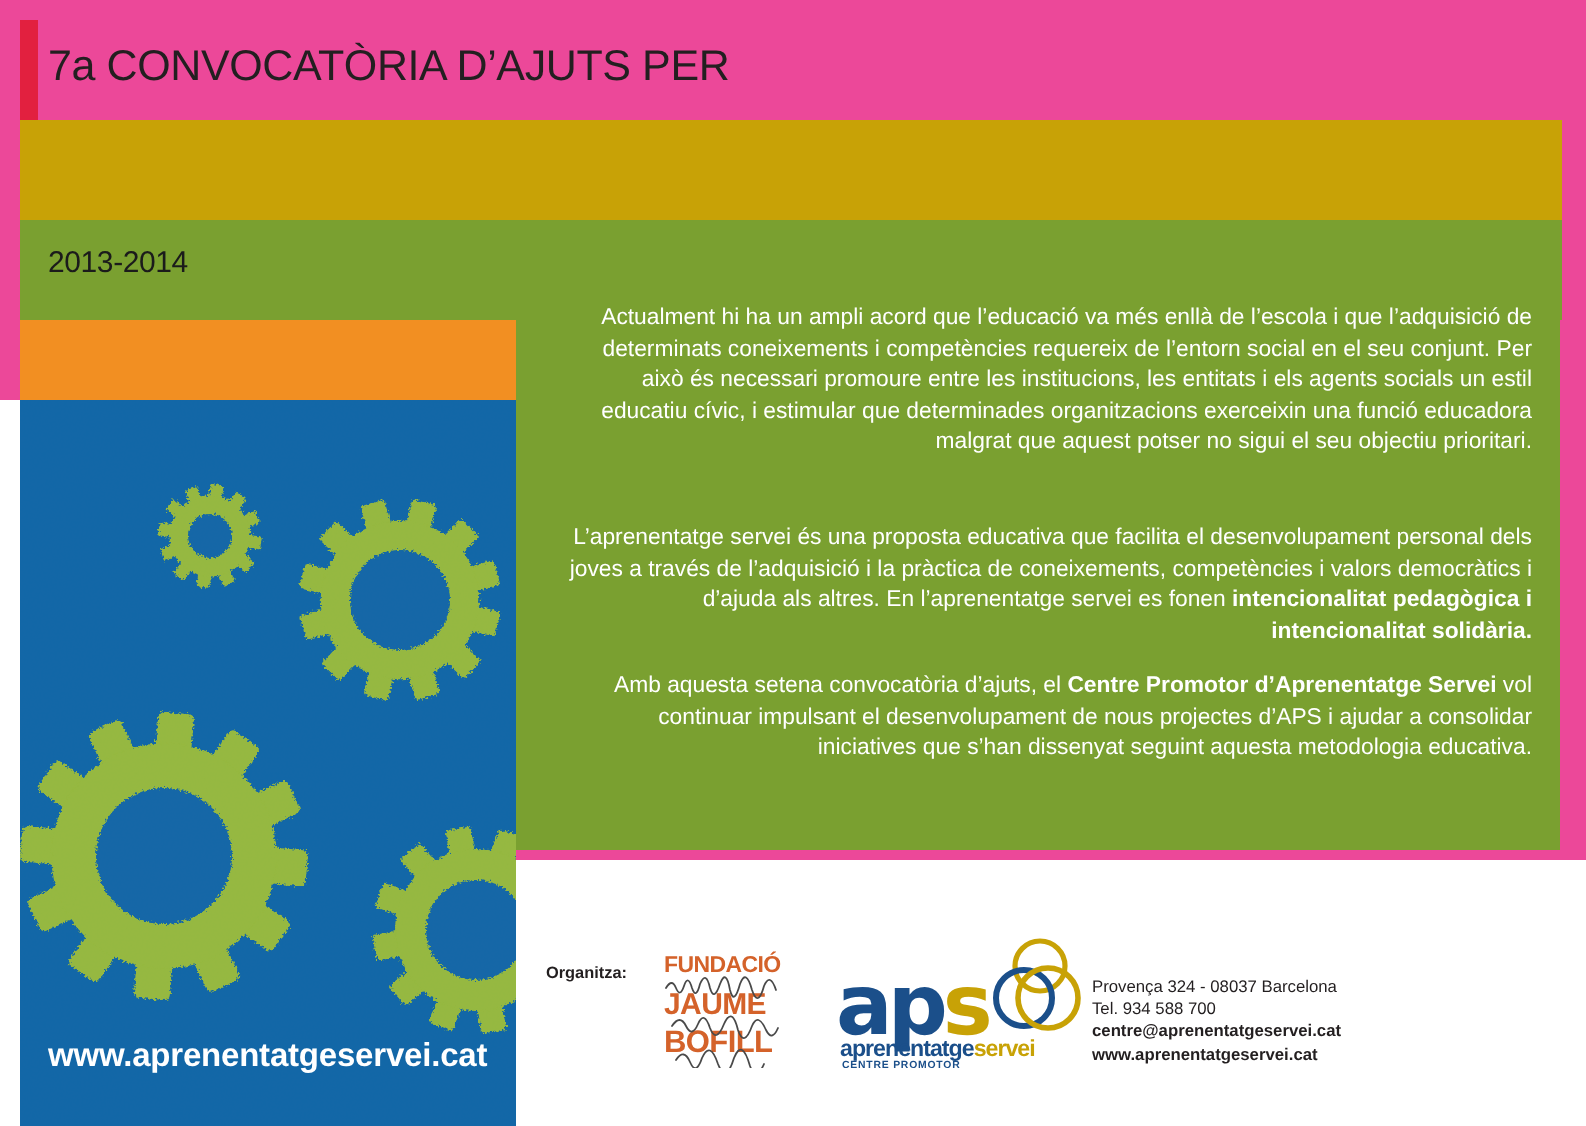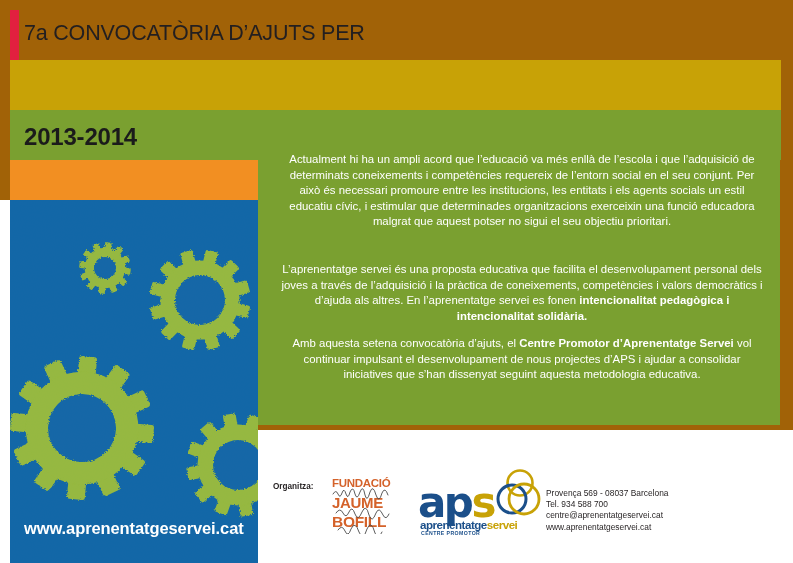--- a/index.html
+++ b/index.html
@@ -2,21 +2,21 @@
 <html><head>
 <meta charset="utf-8">
 <style>
   * { box-sizing: border-box; margin: 0; padding: 0; }
   html, body {
     width: 793px; height: 563px;
     background: #ffffff;
     font-family: "Liberation Sans", sans-serif;
     overflow: hidden;
   }
-  .poster { position: relative; width: 793px; height: 563px; background: #a16207; }
+  .poster { position: relative; width: 793px; height: 563px; background: #ec4899; }
 
   
   .band { position: absolute; left: 10px; }
   .band-red    { top: 10px;  width: 9px;   height: 50px; background: #e2203f; }
   .band-gold   { top: 60px;  width: 771px; height: 50px; background: #c8a206; }
   .band-green  { top: 110px; width: 771px; height: 50px; background: #7aa030; }
   .band-orange { top: 160px; width: 248px; height: 40px; background: #f28f22; }
 
   
   .h1 {
@@ -24,21 +24,21 @@
     font-size: 21.5px; font-weight: 400; color: #231f20;
     letter-spacing: -0.2px; white-space: nowrap;
   }
   .h2 {
     position: absolute; left: 24px; top: 74px;
     font-size: 19.5px; font-weight: bold; color: #ffffff;
     letter-spacing: -0.1px; white-space: nowrap;
   }
   .h3 {
     position: absolute; left: 24px; top: 123px;
-    font-size: 24px; font-weight: bold; color: #1b1b1b;
+    font-size: 15px; font-weight: normal; color: #1b1b1b;
     letter-spacing: -0.2px; white-space: nowrap;
   }
 
   
   .image-panel {
     position: absolute; left: 10px; top: 200px;
     width: 248px; height: 363px;
     background: #1368a8; overflow: hidden;
   }
   .image-panel .gearsvg { position: absolute; left: 0; top: 0; }
@@ -60,21 +60,21 @@
 
   
   .body-panel {
     position: absolute; left: 258px; top: 140px;
     width: 522px; height: 285px;
     background: #7aa030;
   }
   .body-panel .para {
     position: absolute; left: 20px; width: 488px;
     color: #ffffff; font-size: 11.4px; line-height: 15.6px;
-    text-align: center;
+    text-align: right;
   }
   .para b { font-weight: bold; }
   .p1 { top: 12px; }
   .p2 { top: 122px; }
   .p3 { top: 196px; }
 
   
   .footer { position: absolute; left: 258px; top: 430px; width: 535px; height: 133px; background: #ffffff; }
   .organitza {
     position: absolute; left: 15px; top: 52px;
@@ -112,21 +112,21 @@
   .aps-sub {
     position: absolute; left: 3px; top: 64px;
     font-size: 5.2px; font-weight: bold; color: #1b4f8a; letter-spacing: 0.4px;
   }
 
   
   .contact {
     position: absolute; left: 288px; top: 58px;
     font-size: 8.4px; line-height: 11.2px; color: #231f20;
   }
-  .contact .bold { font-weight: normal; }
+  .contact .bold { font-weight: bold; }
 </style>
 </head>
 <body>
 
 <div class="poster">
 
   <div class="band band-red"></div>
   <div class="band band-gold"></div>
   <div class="band band-green"></div>
   <div class="band band-orange"></div>
@@ -234,20 +234,20 @@
       <svg class="aps-rings" width="52" height="50" viewBox="0 0 52 50">
         <circle cx="30" cy="14" r="12.5" fill="none" stroke="#c8a206" stroke-width="2.6"></circle>
         <circle cx="22" cy="30" r="14" fill="none" stroke="#1b4f8a" stroke-width="3"></circle>
         <circle cx="34" cy="30" r="15" fill="none" stroke="#c8a206" stroke-width="2.8"></circle>
       </svg>
       <div class="aps-tag"><span class="tag-blue">aprenentatge</span><span class="tag-gold">servei</span></div>
       <div class="aps-sub">CENTRE PROMOTOR</div>
     </div>
 
     <div class="contact">
-      <div>Provença 569 - 08037 Barcelona</div>
+      <div>Provença 324 - 08037 Barcelona</div>
       <div>Tel. 934 588 700</div>
       <div class="bold">centre@aprenentatgeservei.cat</div>
       <div class="bold">www.aprenentatgeservei.cat</div>
     </div>
   </div>
 
 </div>
 
 </body></html>

